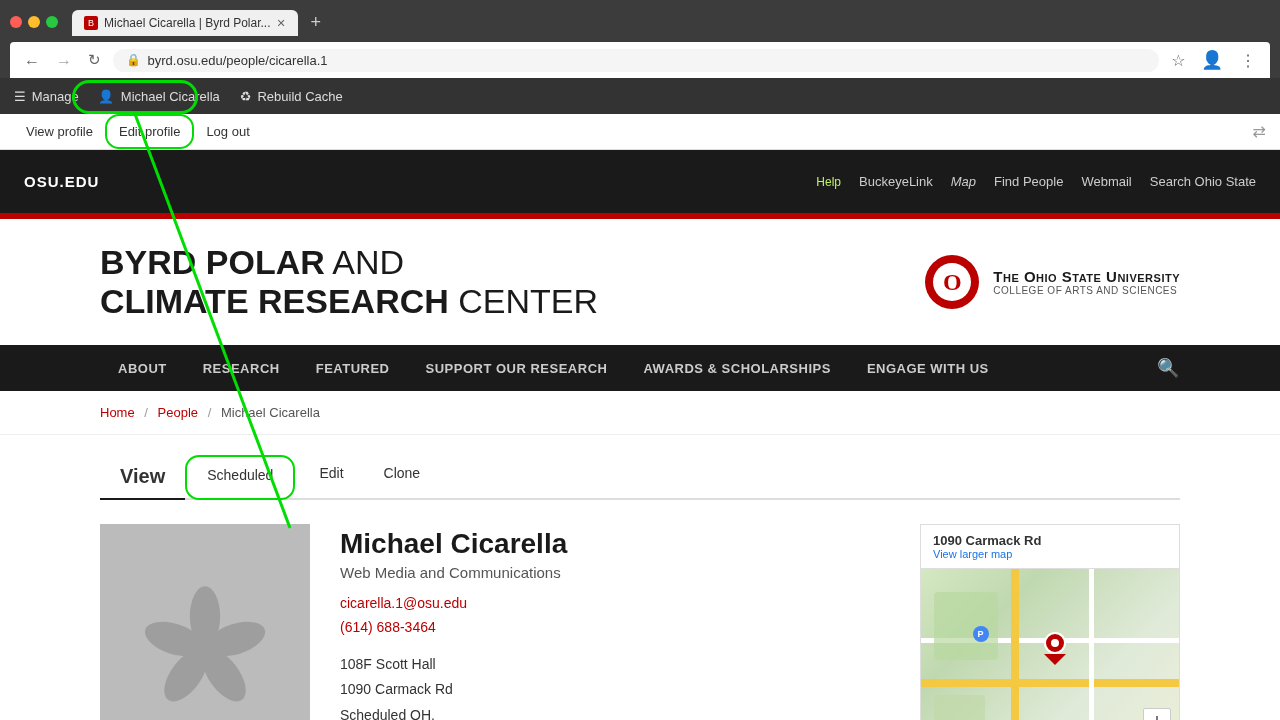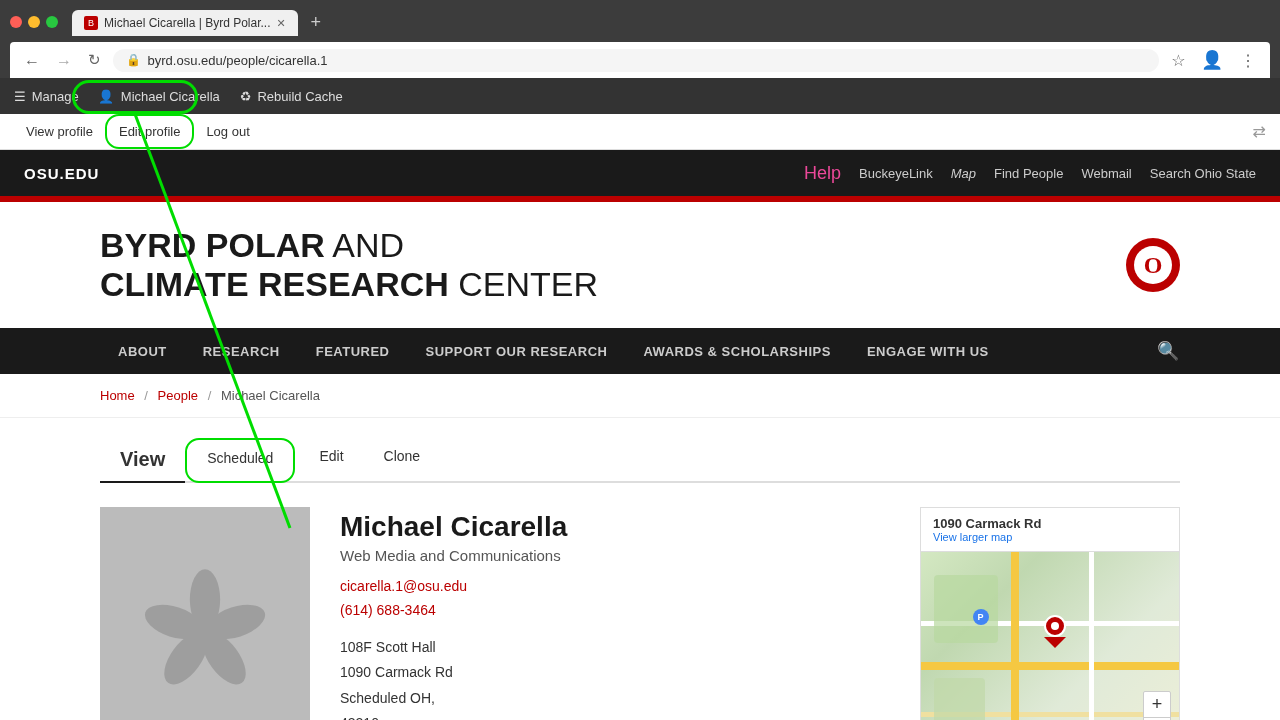--- a/index.html
+++ b/index.html
@@ -66,44 +66,48 @@
     <span style="font-size:13px;color:#333;cursor:pointer;padding:8px 12px;">Log out</span>
     <span style="margin-left:auto;color:#999;font-size:16px;">⇄</span>
   </div>
 
   <div style="position:absolute;top:2px;left:72px;width:126px;height:34px;border:3px solid #00dd00;border-radius:18px;pointer-events:none;z-index:200;"></div>
 
   <svg style="position:absolute;top:0;left:0;width:400px;height:460px;pointer-events:none;z-index:200;" viewBox="0 0 400 460">
     <line x1="135" y1="36" x2="290" y2="450" stroke="#00dd00" stroke-width="3"></line>
   </svg>
 
-  <div style="background:#1a1a1a;height:46px;display:flex;align-items:center;padding:0 24px;">
+  <div style="background:#1a1a1a;height:63px;display:flex;align-items:center;padding:0 24px;">
     <a style="color:#fff;font-size:15px;font-weight:bold;text-decoration:none;margin-right:auto;letter-spacing:1px;">OSU.EDU</a>
     <div style="display:flex;gap:18px;align-items:center;">
-      <a style="color:#ec4899;font-size:18px;text-decoration:none;cursor:pointer;">Help</a>
+      <a style="color:#bef264;font-size:12px;text-decoration:none;cursor:pointer;">Help</a>
       <a style="color:#ccc;font-size:13px;text-decoration:none;cursor:pointer;">BuckeyeLink</a>
       <a style="color:#ccc;font-size:13px;text-decoration:none;cursor:pointer;font-style:italic;">Map</a>
       <a style="color:#ccc;font-size:13px;text-decoration:none;cursor:pointer;">Find People</a>
       <a style="color:#ccc;font-size:13px;text-decoration:none;cursor:pointer;">Webmail</a>
       <a style="color:#ccc;font-size:13px;text-decoration:none;cursor:pointer;">Search Ohio State</a>
     </div>
   </div>
 
   <div style="height:6px;background:#bb0000;"></div>
 
   <div style="background:#fff;padding:24px 100px;display:flex;align-items:center;justify-content:space-between;">
     <div style="font-size:34px;color:#1a1a1a;line-height:1.15;font-weight:400;">
       <div><strong>BYRD POLAR</strong><span> AND</span></div>
       <div><strong>CLIMATE RESEARCH</strong><span> CENTER</span></div>
     </div>
     <div style="display:flex;align-items:center;gap:14px;">
       <div style="width:54px;height:54px;border-radius:50%;background:#bb0000;display:flex;align-items:center;justify-content:center;">
         <div style="width:38px;height:38px;border-radius:50%;background:#fff;display:flex;align-items:center;justify-content:center;">
           <span style="font-size:24px;font-weight:900;color:#bb0000;font-family:serif;">O</span>
         </div>
+      </div>
+      <div>
+        <div style="font-size:15px;font-variant:small-caps;font-weight:bold;color:#1a1a1a;letter-spacing:0.5px;">The Ohio State University</div>
+        <div style="font-size:10px;color:#555;letter-spacing:0.5px;text-transform:uppercase;">College of Arts and Sciences</div>
       </div>
     </div>
   </div>
 
   <div style="background:#1a1a1a;height:46px;display:flex;align-items:center;padding:0 100px;gap:0;">
     <a style="color:#ccc;font-size:13px;font-weight:bold;text-transform:uppercase;padding:0 18px;height:46px;display:flex;align-items:center;cursor:pointer;letter-spacing:0.5px;text-decoration:none;">ABOUT</a>
     <a style="color:#ccc;font-size:13px;font-weight:bold;text-transform:uppercase;padding:0 18px;height:46px;display:flex;align-items:center;cursor:pointer;letter-spacing:0.5px;text-decoration:none;">RESEARCH</a>
     <a style="color:#ccc;font-size:13px;font-weight:bold;text-transform:uppercase;padding:0 18px;height:64px;display:flex;align-items:center;cursor:pointer;letter-spacing:0.5px;text-decoration:none;">FEATURED</a>
     <a style="color:#ccc;font-size:13px;font-weight:bold;text-transform:uppercase;padding:0 18px;height:36px;display:flex;align-items:center;cursor:pointer;letter-spacing:0.5px;text-decoration:none;">SUPPORT OUR RESEARCH</a>
     <a style="color:#ccc;font-size:13px;font-weight:bold;text-transform:uppercase;padding:0 18px;height:46px;display:flex;align-items:center;cursor:pointer;letter-spacing:0.5px;text-decoration:none;">AWARDS &amp; SCHOLARSHIPS</a>

